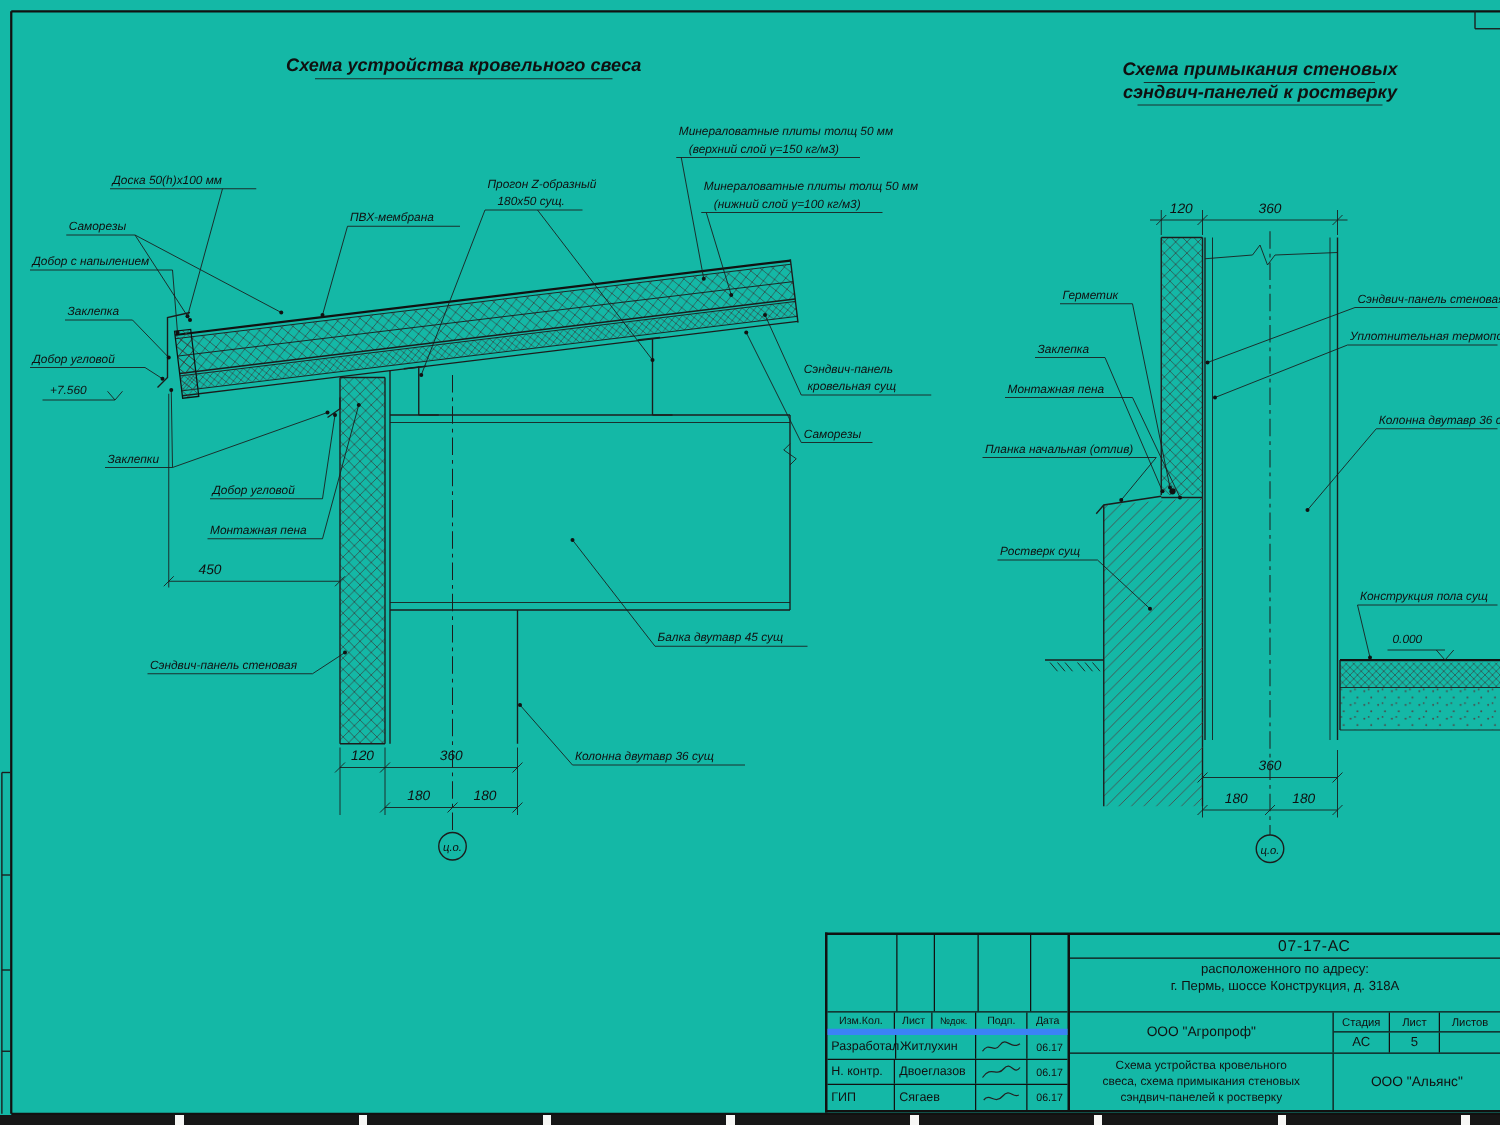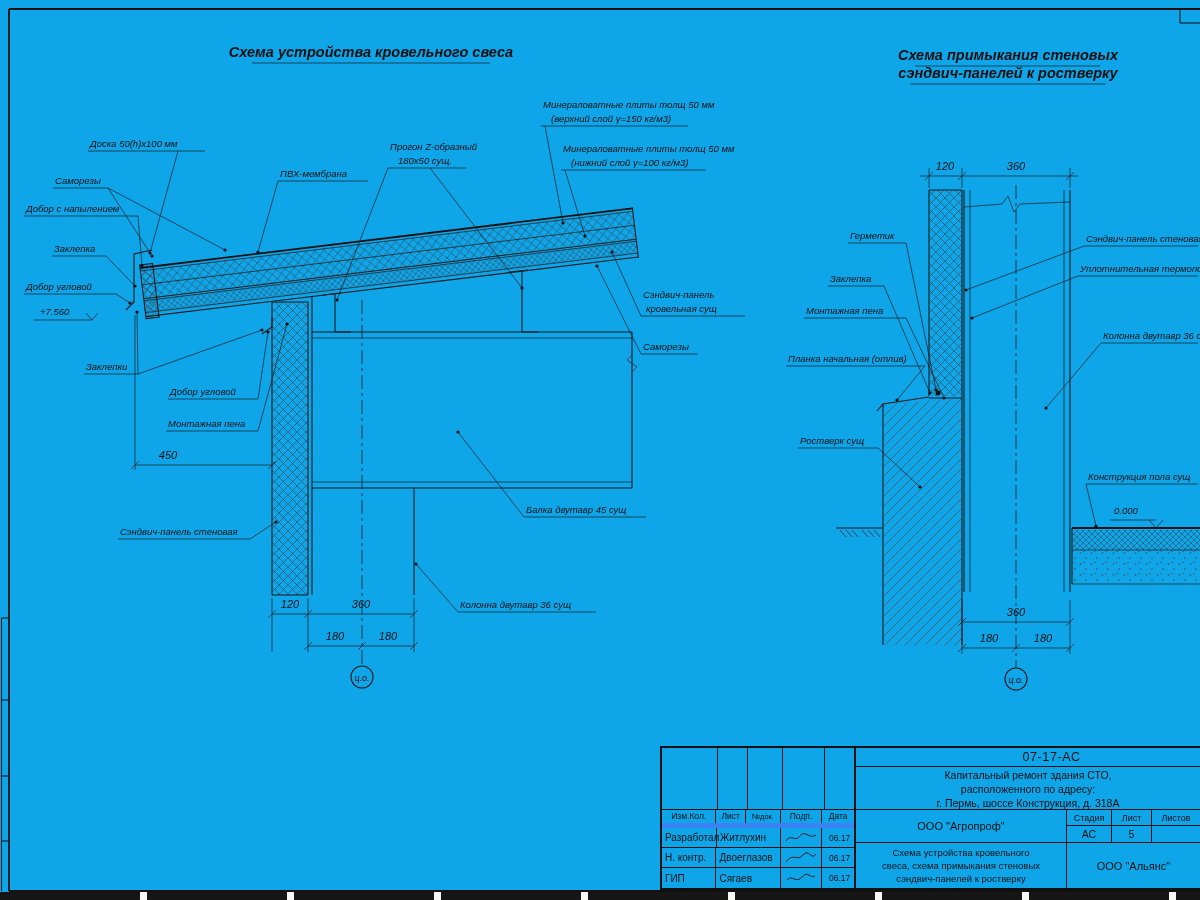--- a/index.html
+++ b/index.html
@@ -1,18 +1,18 @@
 <!DOCTYPE html>
 <html><head>
 <meta charset="utf-8">
 <style>
   * { margin:0; padding:0; box-sizing:border-box; }
   html,body { width:1200px; height:900px; }
   body { background:#ffffff; font-family:"Liberation Sans",sans-serif; color:#111; overflow:hidden; }
-  .sheet { position:relative; width:1200px; height:900px; background:#0ea5e9; }
+  .sheet { position:relative; width:1200px; height:900px; background:#14b8a6; }
 
   
   .s0 { stroke:#1c1c1c; stroke-width:0.7; fill:none; }
   .s1 { stroke:#1c1c1c; stroke-width:1.1; fill:none; }
   .s2 { stroke:#111111; stroke-width:1.8; fill:none; }
   .cl { stroke:#1c1c1c; stroke-width:0.8; fill:none; stroke-dasharray:14 4 3 4; }
   .dot { fill:#111; stroke:none; }
 
   text { fill:#101010; }
   .lbl { font:italic 9.5px "Liberation Sans",sans-serif; }
@@ -454,21 +454,20 @@
               <path d="M4,9 C9,3 13,13 19,6 S27,8 32,5" stroke="#222" stroke-width="1" fill="none"></path>
             </svg>
       </div>
       <div class="c w5" style="font-size:8.5px;justify-content:center">06.17</div>
     </div>
   </div>
 
   <div class="tb-right">
     <div class="tb-doc">07-17-АС</div>
     <div class="tb-proj">
-      <span style="display:block">Капитальный ремонт здания СТО,</span>
       <span style="display:block">расположенного по адресу:</span>
       <span style="display:block">г. Пермь, шоссе Конструкция, д. 318А</span>
     </div>
     <div class="tb-mid">
       <div class="tb-org1">ООО "Агропроф"</div>
       <div class="tb-stage">
         <div class="tb-stage-h">
           <div class="c sc1">Стадия</div>
           <div class="c sc2">Лист</div>
           <div class="c sc3">Листов</div>

